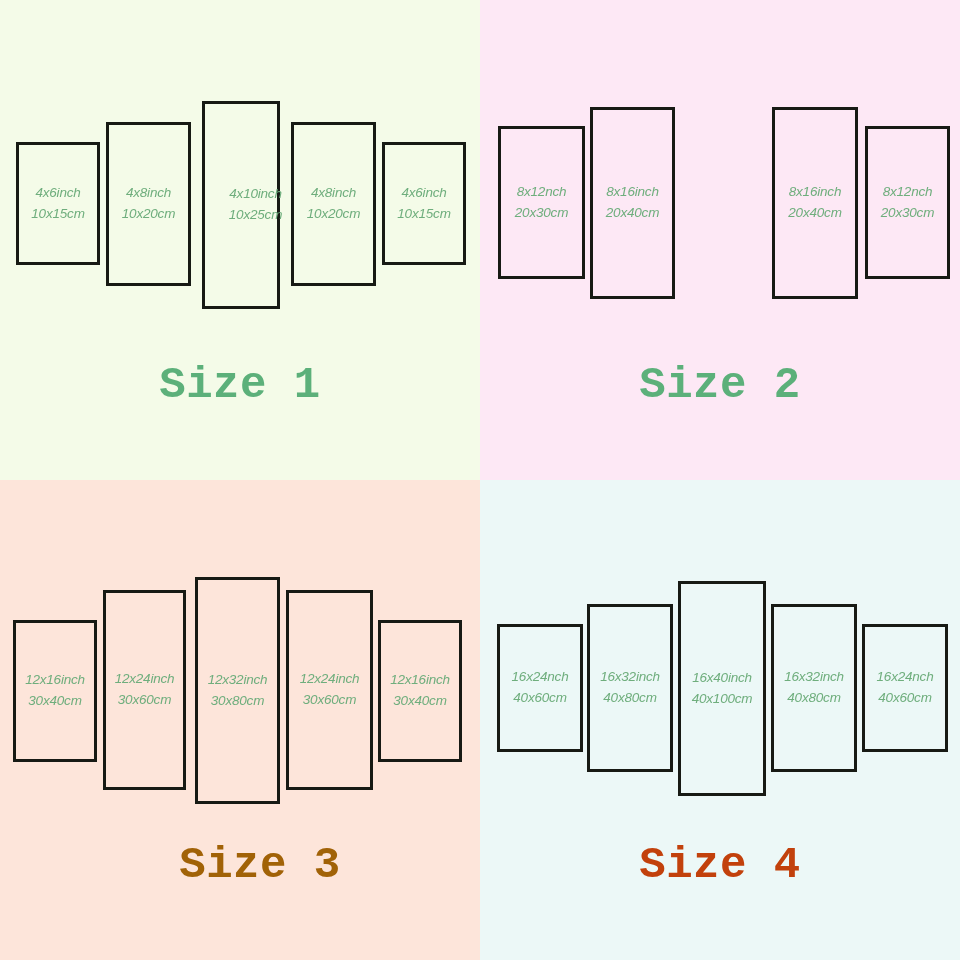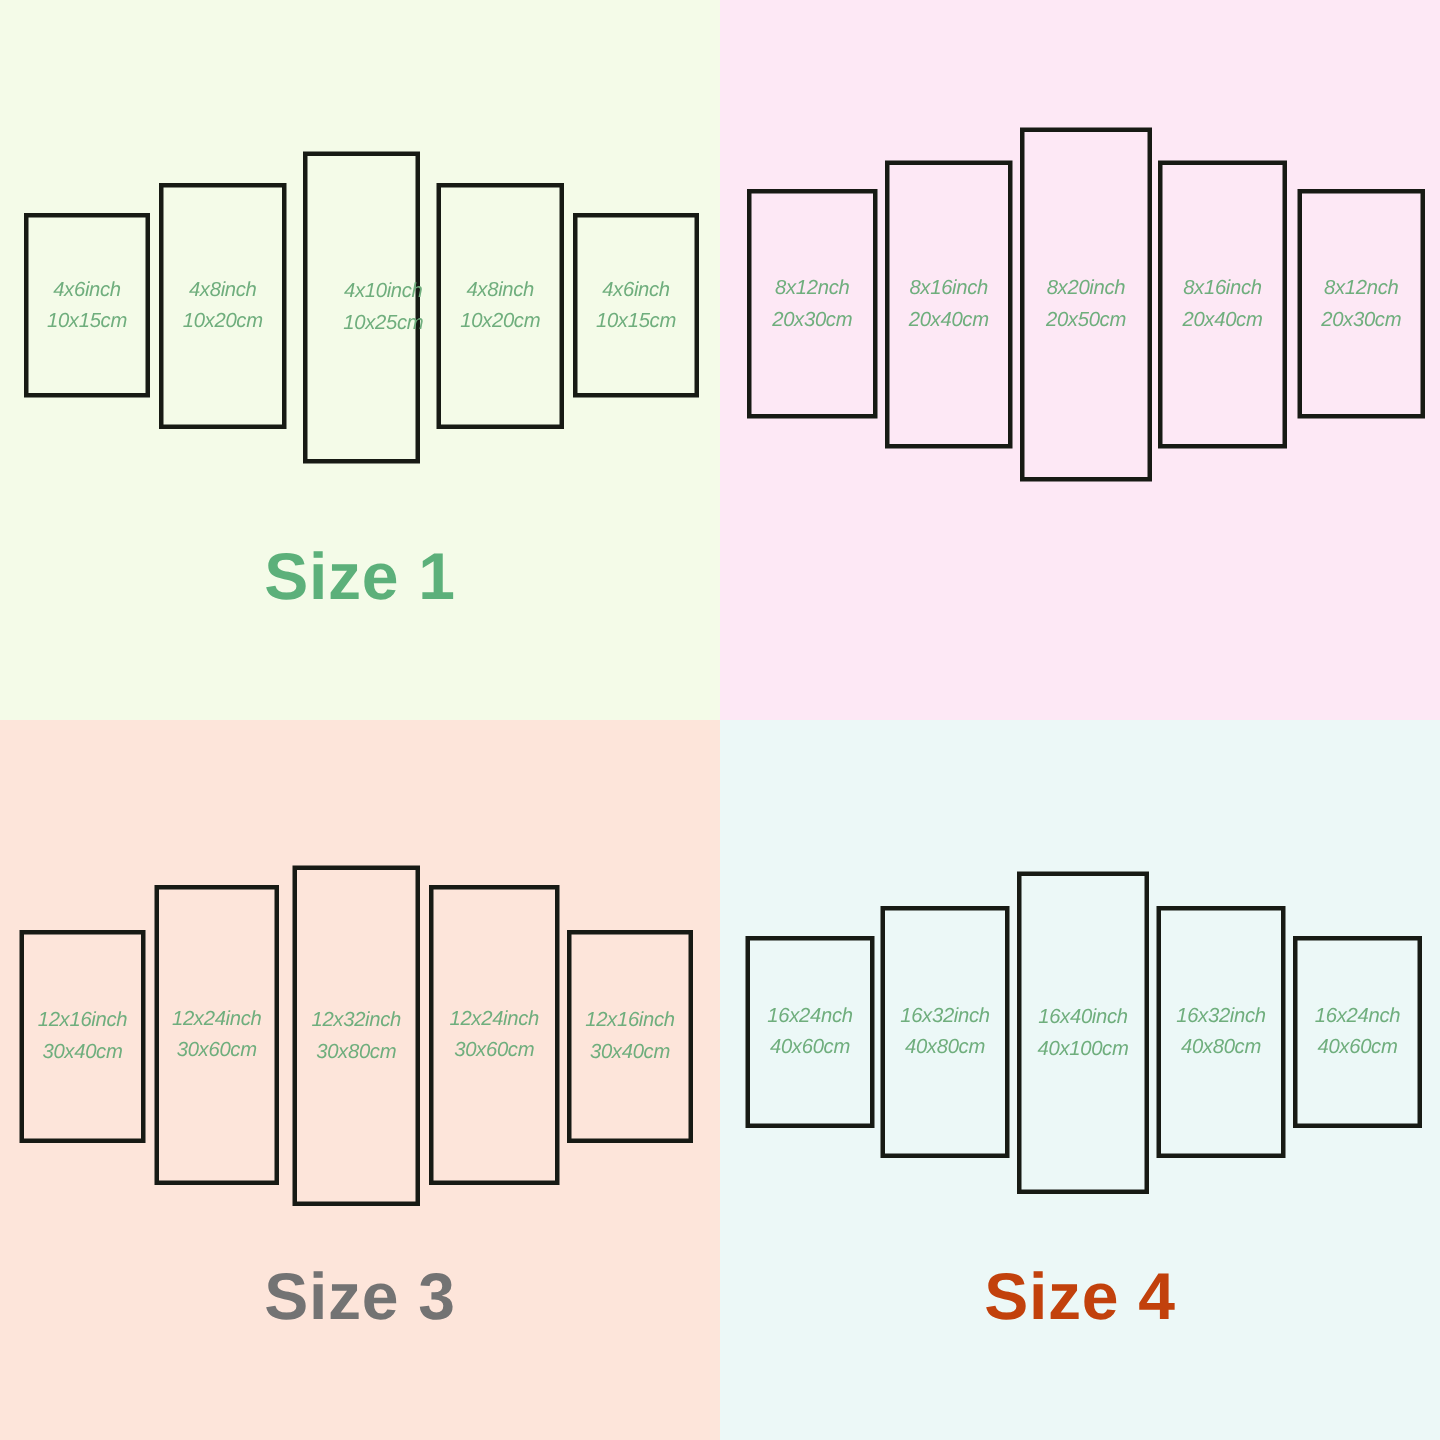--- a/index.html
+++ b/index.html
@@ -55,21 +55,21 @@
   }
   .panel-label .line {
     display: block;
   }
   .size-title {
     position: absolute;
     left: 0;
     width: 480px;
     top: 360px;
     text-align: center;
-    font-family: Liberation Sans, sans-serif;
+    font-family: Liberation Mono, monospace;
     font-weight: bold;
     font-size: 44px;
     letter-spacing: 0.5px;
     color: #5cb07a;
   }
 </style>
 </head>
 <body>
 
 <div id="chart-grid">
@@ -117,39 +117,34 @@
           <span class="line">8x12nch</span>
           <span class="line">20x30cm</span>
         </div>
       </div>
       <div class="panel" style="left: 110px; top: 107px; width: 85px; height: 192px; border-color: rgb(23, 26, 20);">
         <div class="panel-label" style="color: rgb(111, 174, 125);">
           <span class="line">8x16inch</span>
           <span class="line">20x40cm</span>
         </div>
       </div>
-      <div class="panel" style="left: 200px; top: 85px; width: 88px; height: 236px; border-color: rgb(23, 26, 20);">
-        <div class="panel-label" style="color: rgb(111, 174, 125);">
-          <span class="line">8x20inch</span>
-          <span class="line">20x50cm</span>
-        </div>
-      </div>
       <div class="panel" style="left: 292px; top: 107px; width: 86px; height: 192px; border-color: rgb(23, 26, 20);">
         <div class="panel-label" style="color: rgb(111, 174, 125);">
           <span class="line">8x16inch</span>
           <span class="line">20x40cm</span>
         </div>
       </div>
       <div class="panel" style="left: 385px; top: 126px; width: 85px; height: 153px; border-color: rgb(23, 26, 20);">
         <div class="panel-label" style="color: rgb(111, 174, 125);">
           <span class="line">8x12nch</span>
           <span class="line">20x30cm</span>
         </div>
       </div>
     </div>
+    <div class="size-title" style="color: rgb(92, 176, 122);">Size 2</div>
   </div>
 
   <div class="quadrant" style="background: rgb(253, 229, 218);">
     <div class="panel-stage">
       <div class="panel" style="left: 13px; top: 140px; width: 84px; height: 142px; border-color: rgb(23, 26, 20);">
         <div class="panel-label" style="color: rgb(111, 174, 125);">
           <span class="line">12x16inch</span>
           <span class="line">30x40cm</span>
         </div>
       </div>
@@ -171,21 +166,21 @@
           <span class="line">30x60cm</span>
         </div>
       </div>
       <div class="panel" style="left: 378px; top: 140px; width: 84px; height: 142px; border-color: rgb(23, 26, 20);">
         <div class="panel-label" style="color: rgb(111, 174, 125);">
           <span class="line">12x16inch</span>
           <span class="line">30x40cm</span>
         </div>
       </div>
     </div>
-    <div class="size-title" style="color: #737373;">Size 3</div>
+    <div class="size-title" style="color: #a16207; padding-left: 20px;">Size 3</div>
   </div>
 
   <div class="quadrant" style="background: rgb(236, 248, 247);">
     <div class="panel-stage">
       <div class="panel" style="left: 17px; top: 144px; width: 86px; height: 128px; border-color: rgb(23, 26, 20);">
         <div class="panel-label" style="color: rgb(111, 174, 125);">
           <span class="line">16x24nch</span>
           <span class="line">40x60cm</span>
         </div>
       </div>

